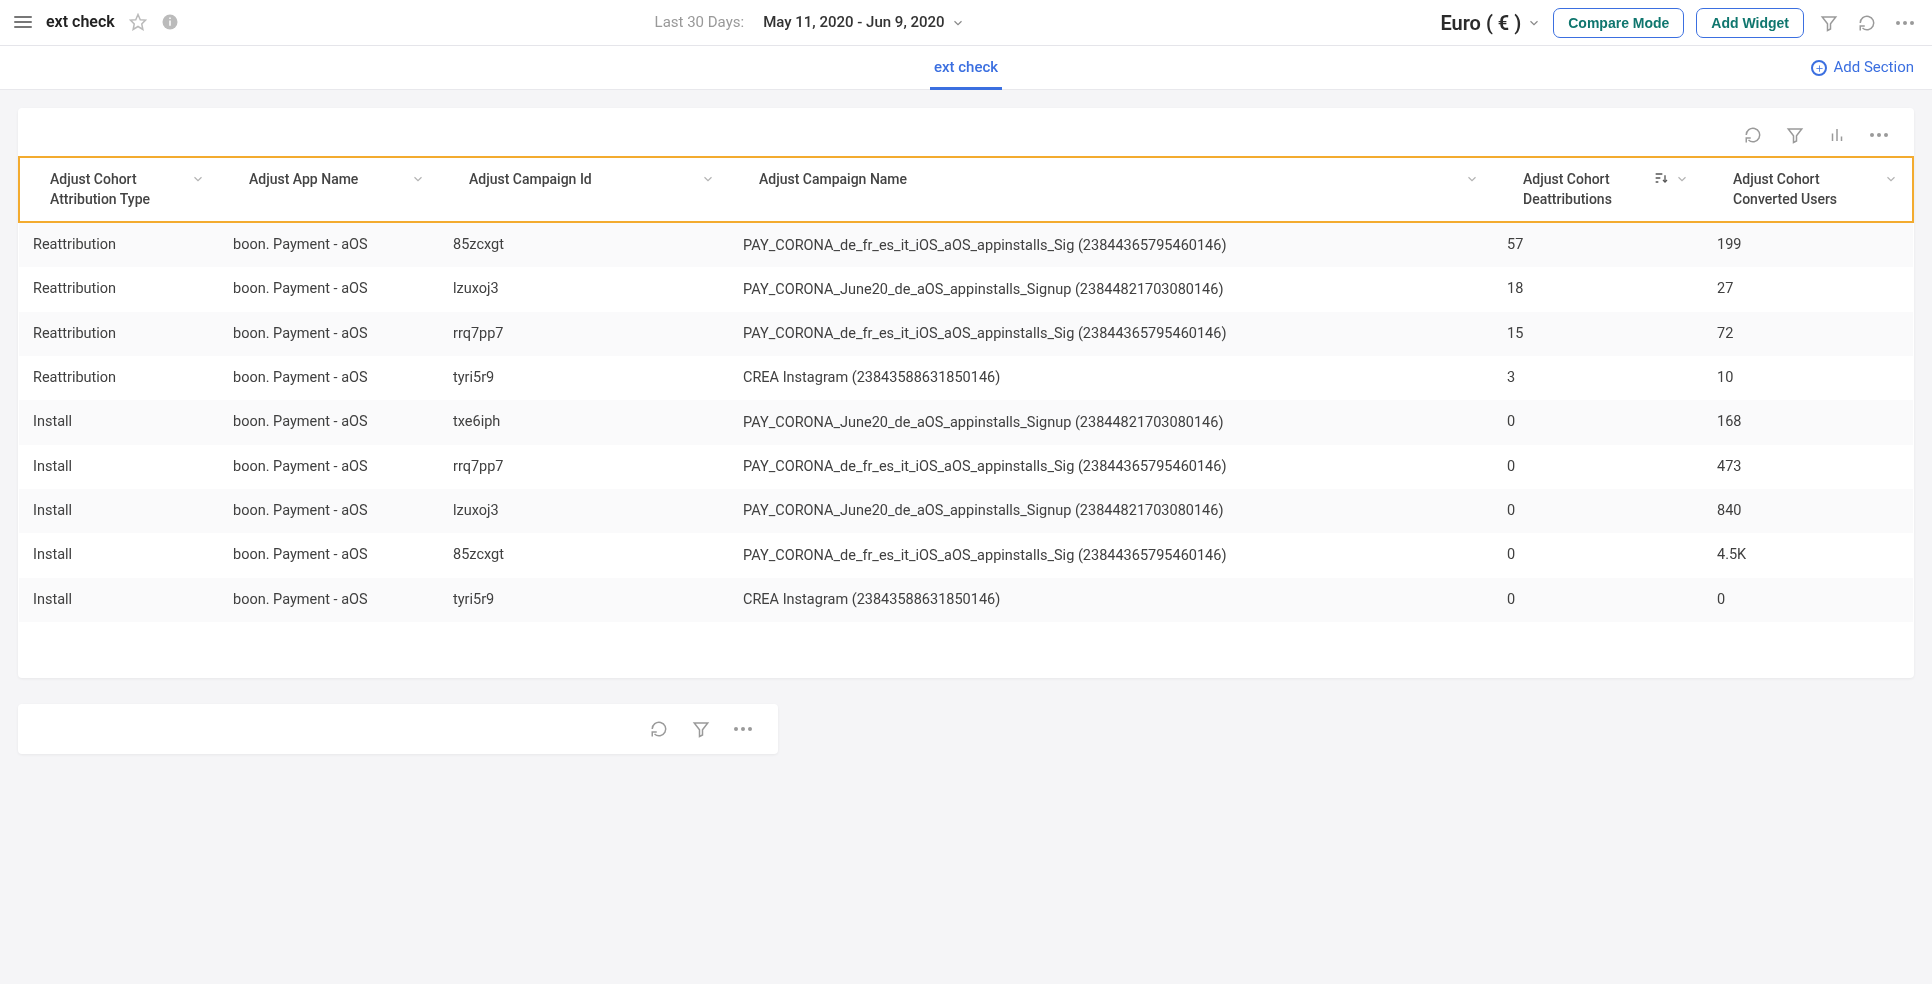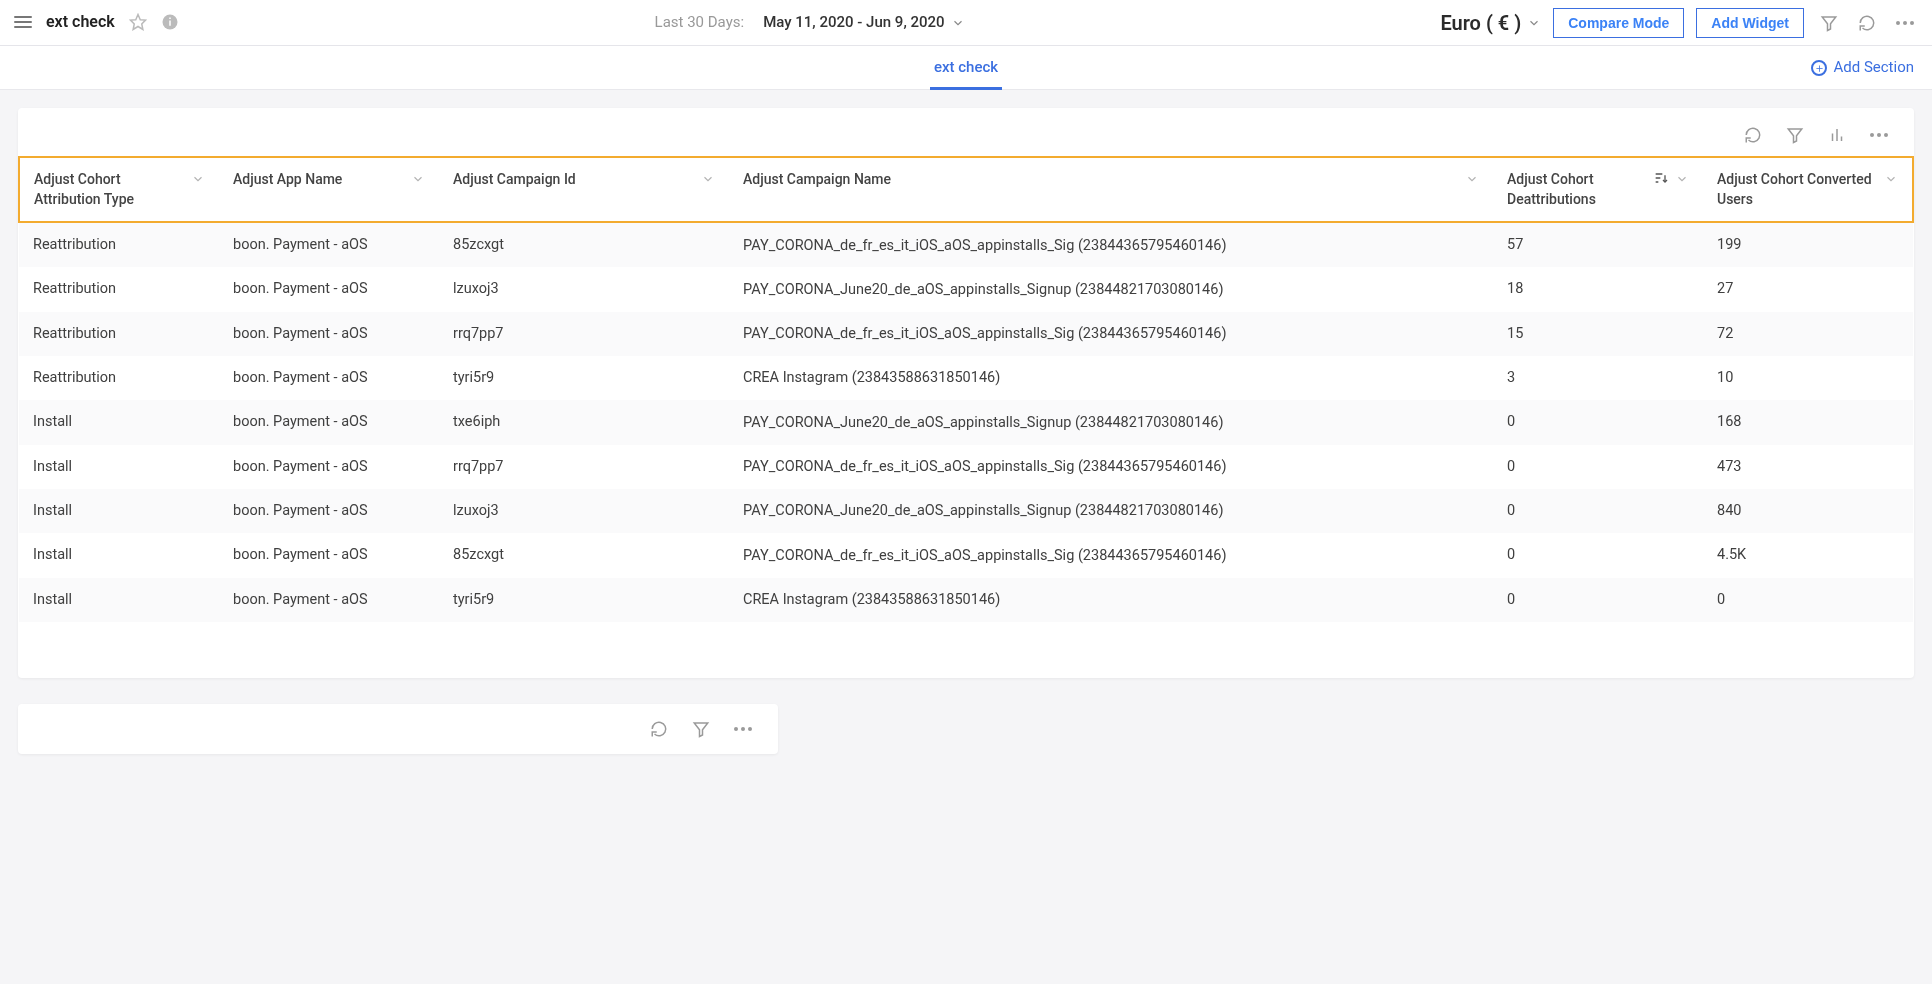--- a/index.html
+++ b/index.html
@@ -34,24 +34,24 @@
     color:#555;
     font-size:15px;
   }
   .topbar-center .label { color:#999; margin-right:13px;}
   .topbar-center .value { color:#333; font-weight:500;}
   .chevron { display:inline-flex; color:#888; }
   .topbar-right { display:flex; align-items:center; gap:12px; flex:0 0 auto; }
   .currency { font-weight:600; font-size:20px; display:flex; align-items:center; gap:6px; }
   .btn-outline {
     border:1px solid #3b6fe0;
-    color:#3b82f6;
+    color:#0f766e;
     background:#fff;
     padding:6px 14px;
-    border-radius:0;
+    border-radius:7px;
     font-weight:600;
     font-size:14px;
     cursor:pointer;
   }
   .icon-btn { color:#9a9a9a; cursor:pointer; display:inline-flex; padding:4px;}
   .dots { display:flex; gap:3px; align-items:center; }
   .dots span { width:4px; height:4px; border-radius:50%; background:#9a9a9a; }
 
   
   .subbar {
@@ -108,21 +108,21 @@
     font-size:14px;
     color:#444;
     padding:12px 14px;
     vertical-align:top;
     position:relative;
     background:#fff;
   }
   .thead-row th { border-top:2px solid #f3ab2f; border-bottom:2px solid #f3ab2f; }
   .thead-row th:first-child { border-left:2px solid #f3ab2f; }
   .thead-row th:last-child { border-right:2px solid #f3ab2f; }
-  .th-inner { display:flex; align-items:flex-start; justify-content:space-between; gap:6px; }
+  .th-inner { display:flex; align-items:flex-start; justify-content:space-between; gap:6px;margin-left:16px; }
   .th-label { padding-right:6px; }
   .th-chevron { color:#b3b3b3; flex:0 0 auto; margin-top:2px; }
   .sort-icon { color:#555; margin-right:2px; }
   .tbl tbody td {
     padding:12px 14px;
     font-size:14.5px;
     color:#404040;
     vertical-align:middle;
     overflow:hidden;
     white-space:nowrap;

